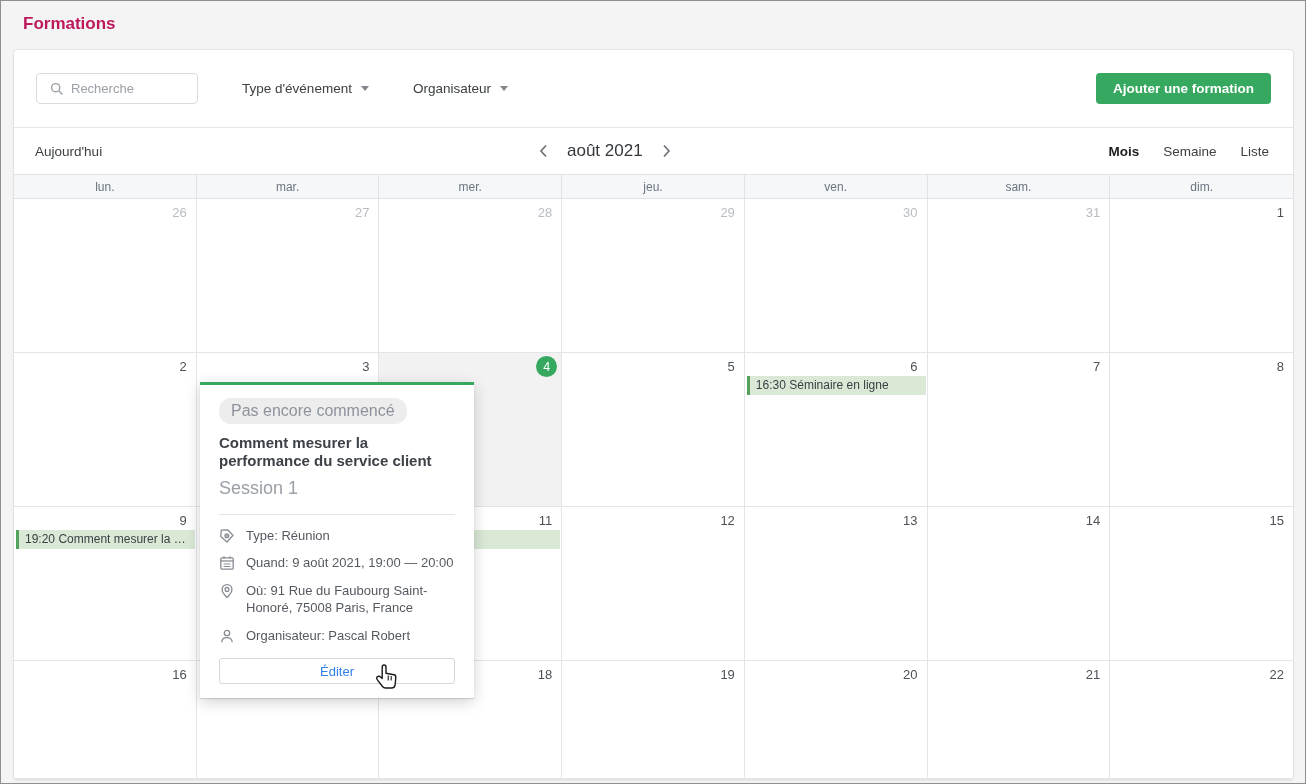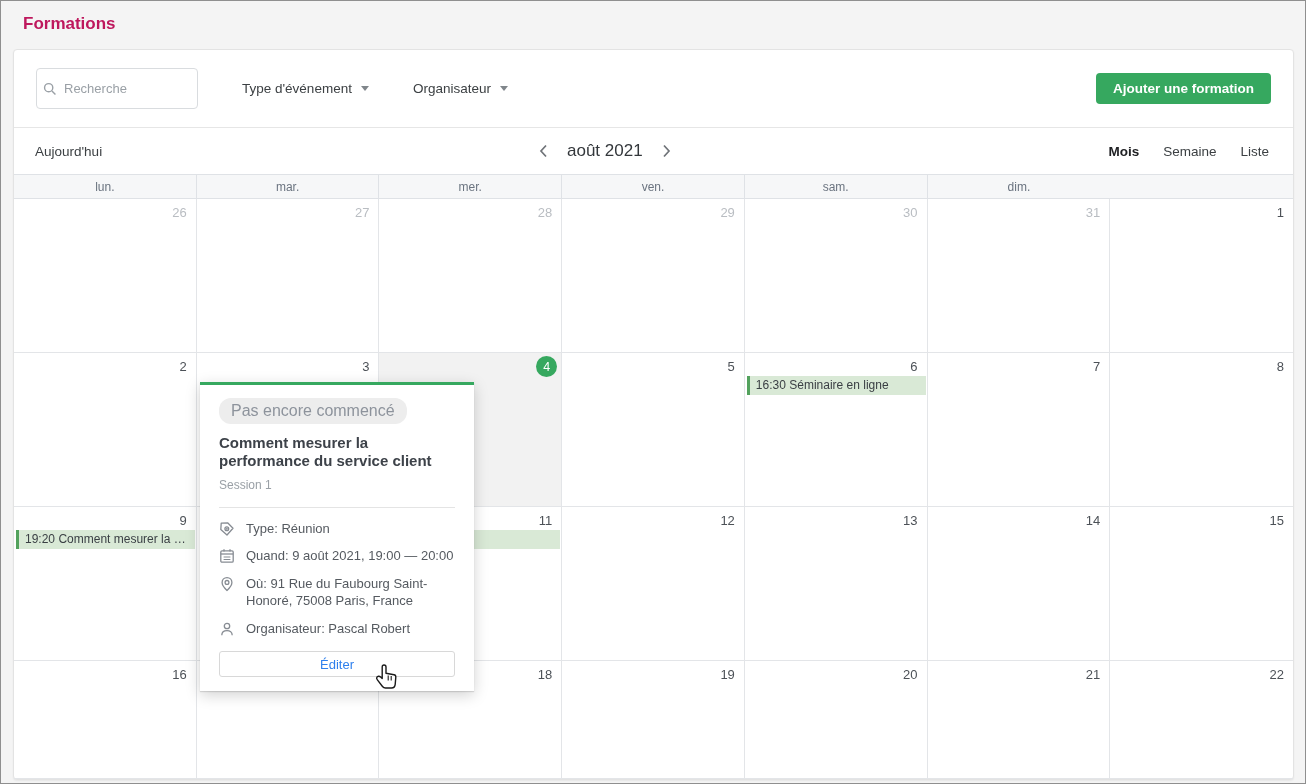--- a/index.html
+++ b/index.html
@@ -22,22 +22,22 @@
     background:#ffffff; border:1px solid #e3e3e3; border-radius:4px;
     box-shadow:0 1px 2px rgba(0,0,0,.06);
     display:flex; flex-direction:column;
   }
   
   .filter-bar {
     height:77px; flex:0 0 77px; display:flex; align-items:center;
     padding:0 22px; position:relative;
   }
   .search-box {
-    width:162px; height:41px; border:1px solid #d9dcdf; border-radius:4px;
-    display:flex; align-items:center; padding:0 6px; background:#fff;
+    width:162px; height:31px; border:1px solid #d9dcdf; border-radius:4px;
+    display:flex; align-items:center; padding:0 13px; background:#fff;
   }
   .search-box svg { flex:0 0 auto; }
   .search-box input {
     border:none; outline:none; width:100%; margin-left:7px;
     font-size:13px; color:#444; font-family:"Liberation Sans",sans-serif;
   }
   .search-box input::placeholder { color:#9aa0a6; }
   .dropdown {
     display:flex; align-items:center; font-size:13.5px; color:#3c4043;
     margin-left:44px; cursor:pointer;
@@ -110,21 +110,21 @@
     box-shadow:0 1px 1px rgba(0,0,0,.12), 0 4px 14px rgba(0,0,0,.18);
     padding:13px 19px 14px; z-index:20;
   }
   .status-badge {
     display:inline-block; background:#ededed; color:#8d939c;
     font-size:16px; border-radius:12px; padding:4px 12px;
   }
   .pop-title {
     margin-top:10px; font-size:15px; font-weight:bold; color:#3d4249; line-height:1.22;
   }
-  .pop-subtitle { margin-top:7px; font-size:12px; color:#9aa0a6; }
+  .pop-subtitle { margin-top:7px; font-size:18px; color:#9aa0a6; }
   .pop-divider { border:none; border-top:1px solid #e4e4e4; margin:15px 0 12px; }
   .detail-row { display:flex; margin-top:10px; font-size:13px; color:#555a60; line-height:1.35; }
   .detail-row .ic { flex:0 0 16px; margin-right:11px; margin-top:1px; display:flex; }
   .edit-btn {
     margin-top:14px; width:100%; height:26px; background:#fff;
     border:1px solid #d8d8d8; border-radius:3px; color:#2f80ed; font-size:13px;
     cursor:pointer; font-family:"Liberation Sans",sans-serif;
   }
   
   .cursor { position:absolute; left:374px; top:661px; z-index:30; pointer-events:none; }
@@ -174,20 +174,21 @@
       <span class="view-item active">Mois</span>
       <span class="view-item">Semaine</span>
       <span class="view-item">Liste</span>
     </div>
   </div>
 
   <div class="day-header-row">
     <div class="day-header">lun.</div>
     <div class="day-header">mar.</div>
     <div class="day-header">mer.</div>
+    <div class="day-header">jeu.</div>
     <div class="day-header">ven.</div>
     <div class="day-header">sam.</div>
     <div class="day-header">dim.</div>
   </div>
 
   <div class="grid">
 
     <div class="cell muted">
         <span class="day-num">26</span>
       </div>

